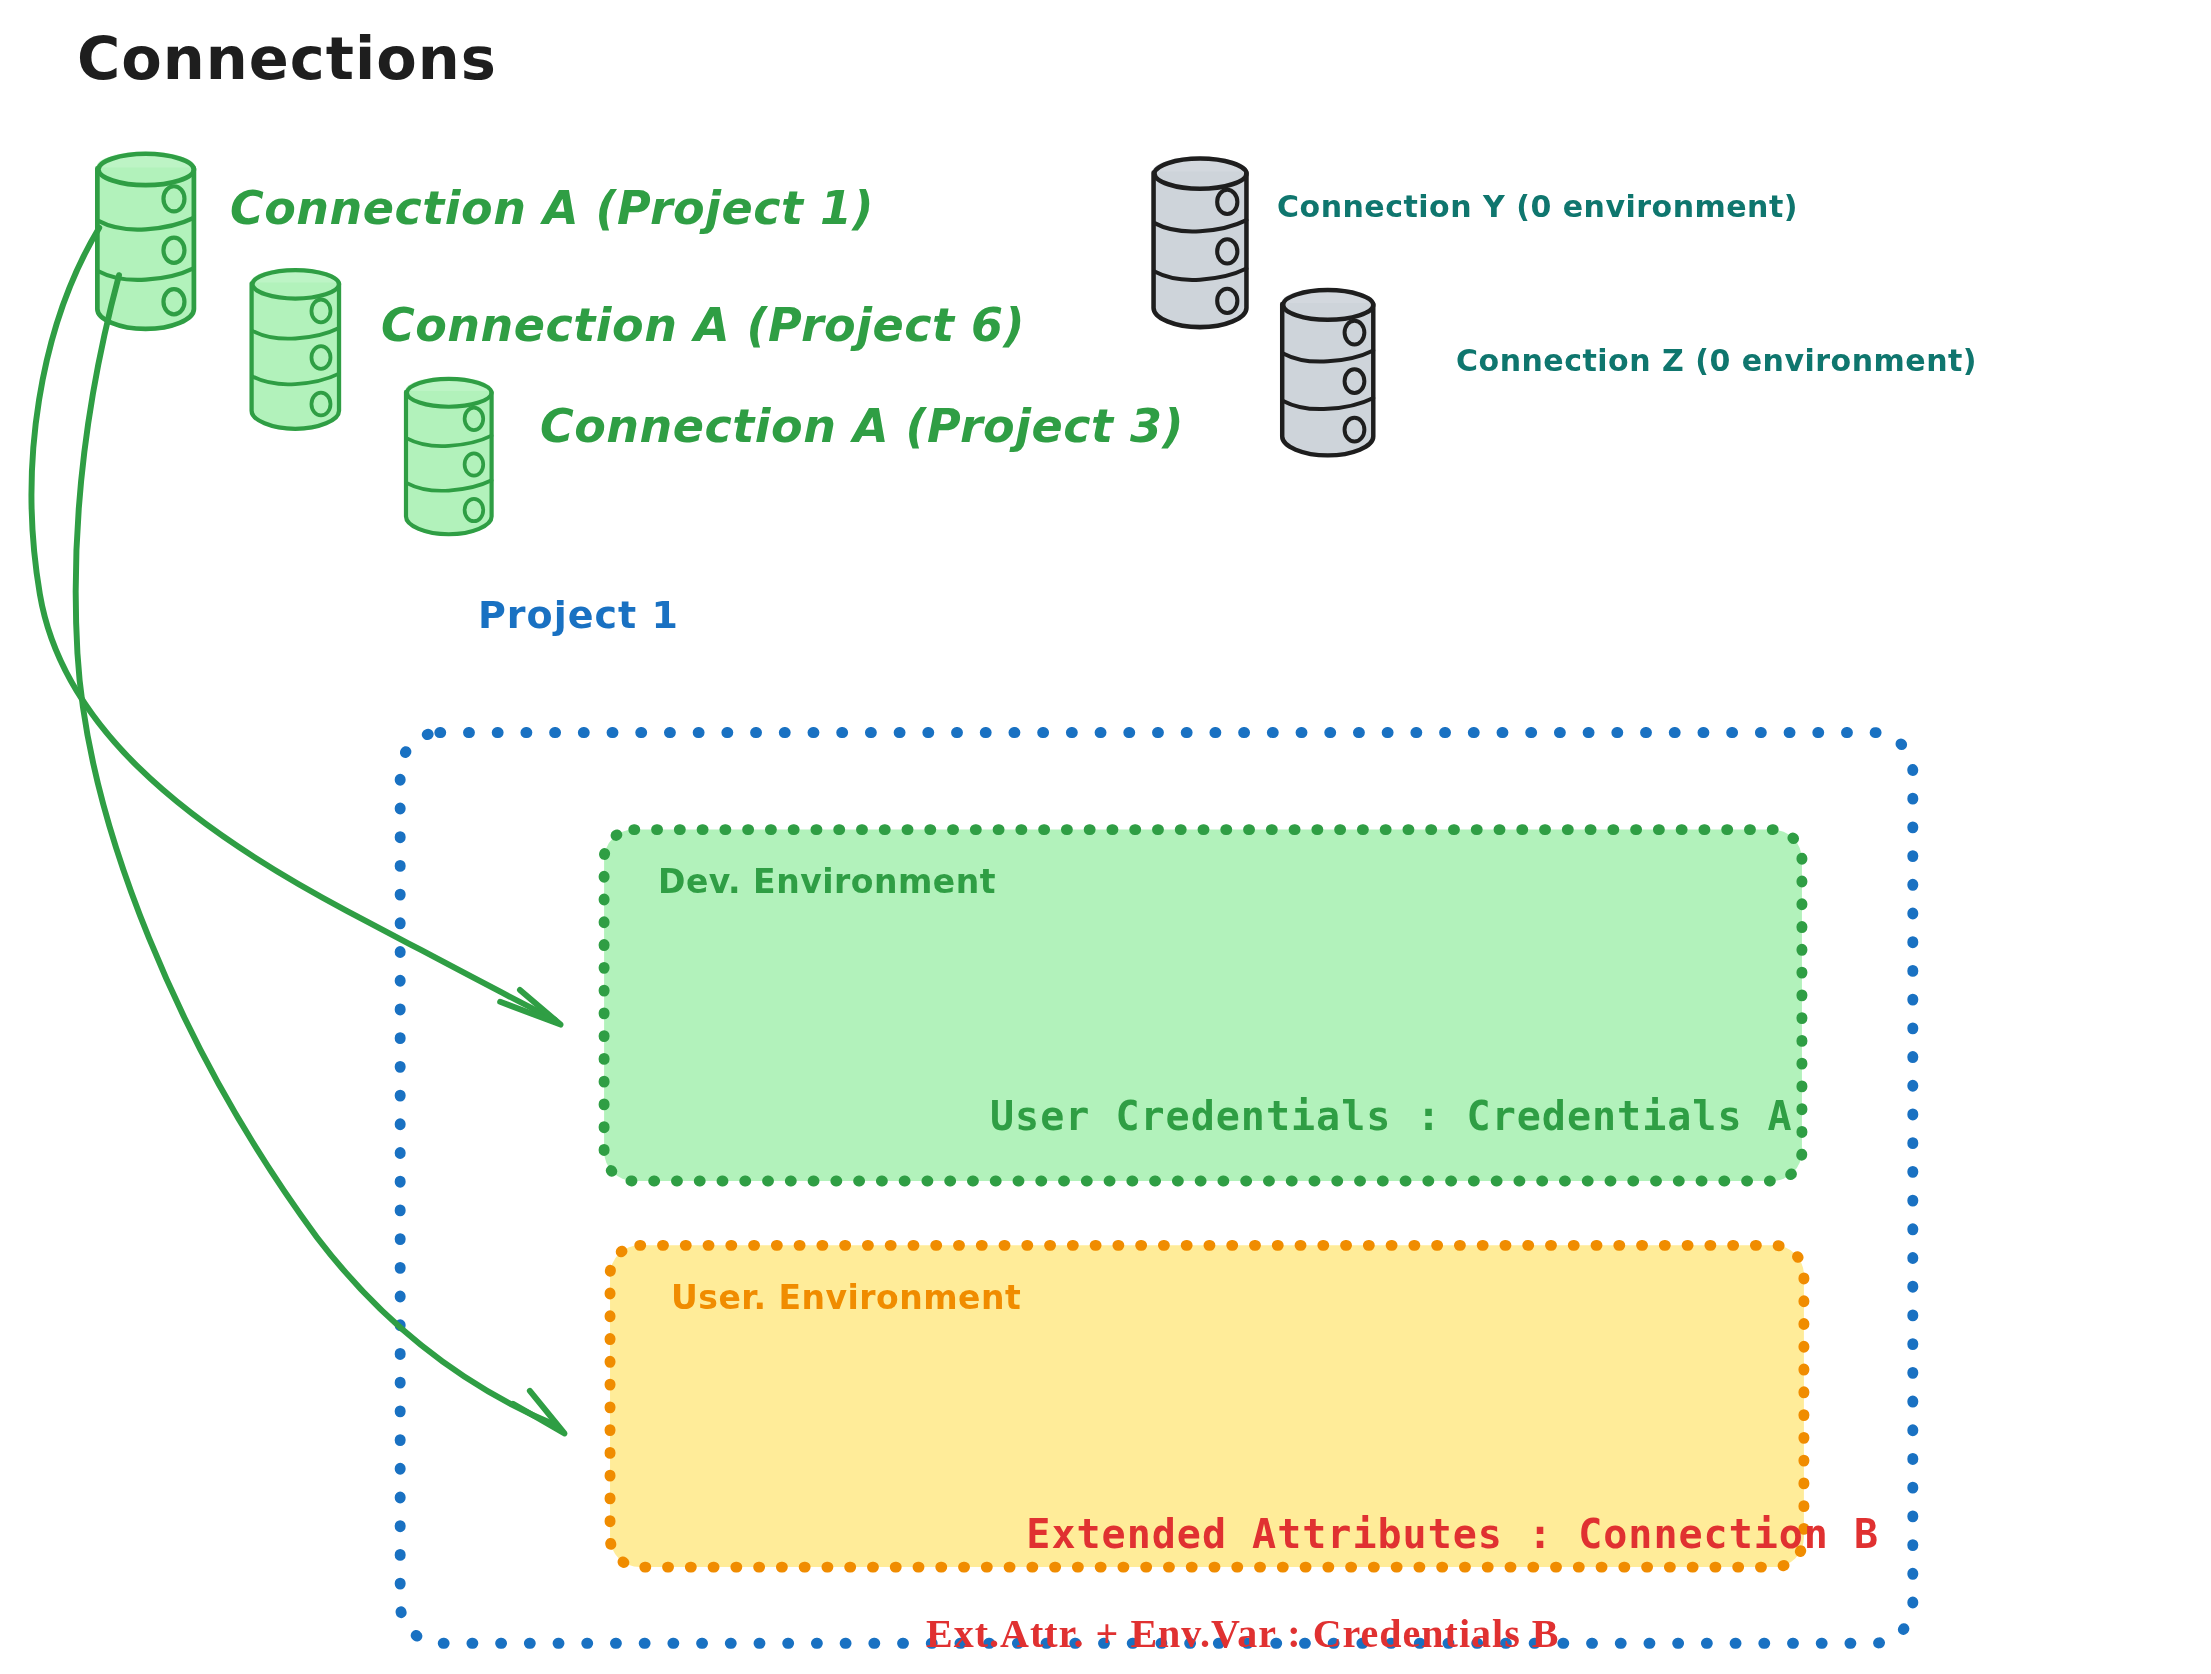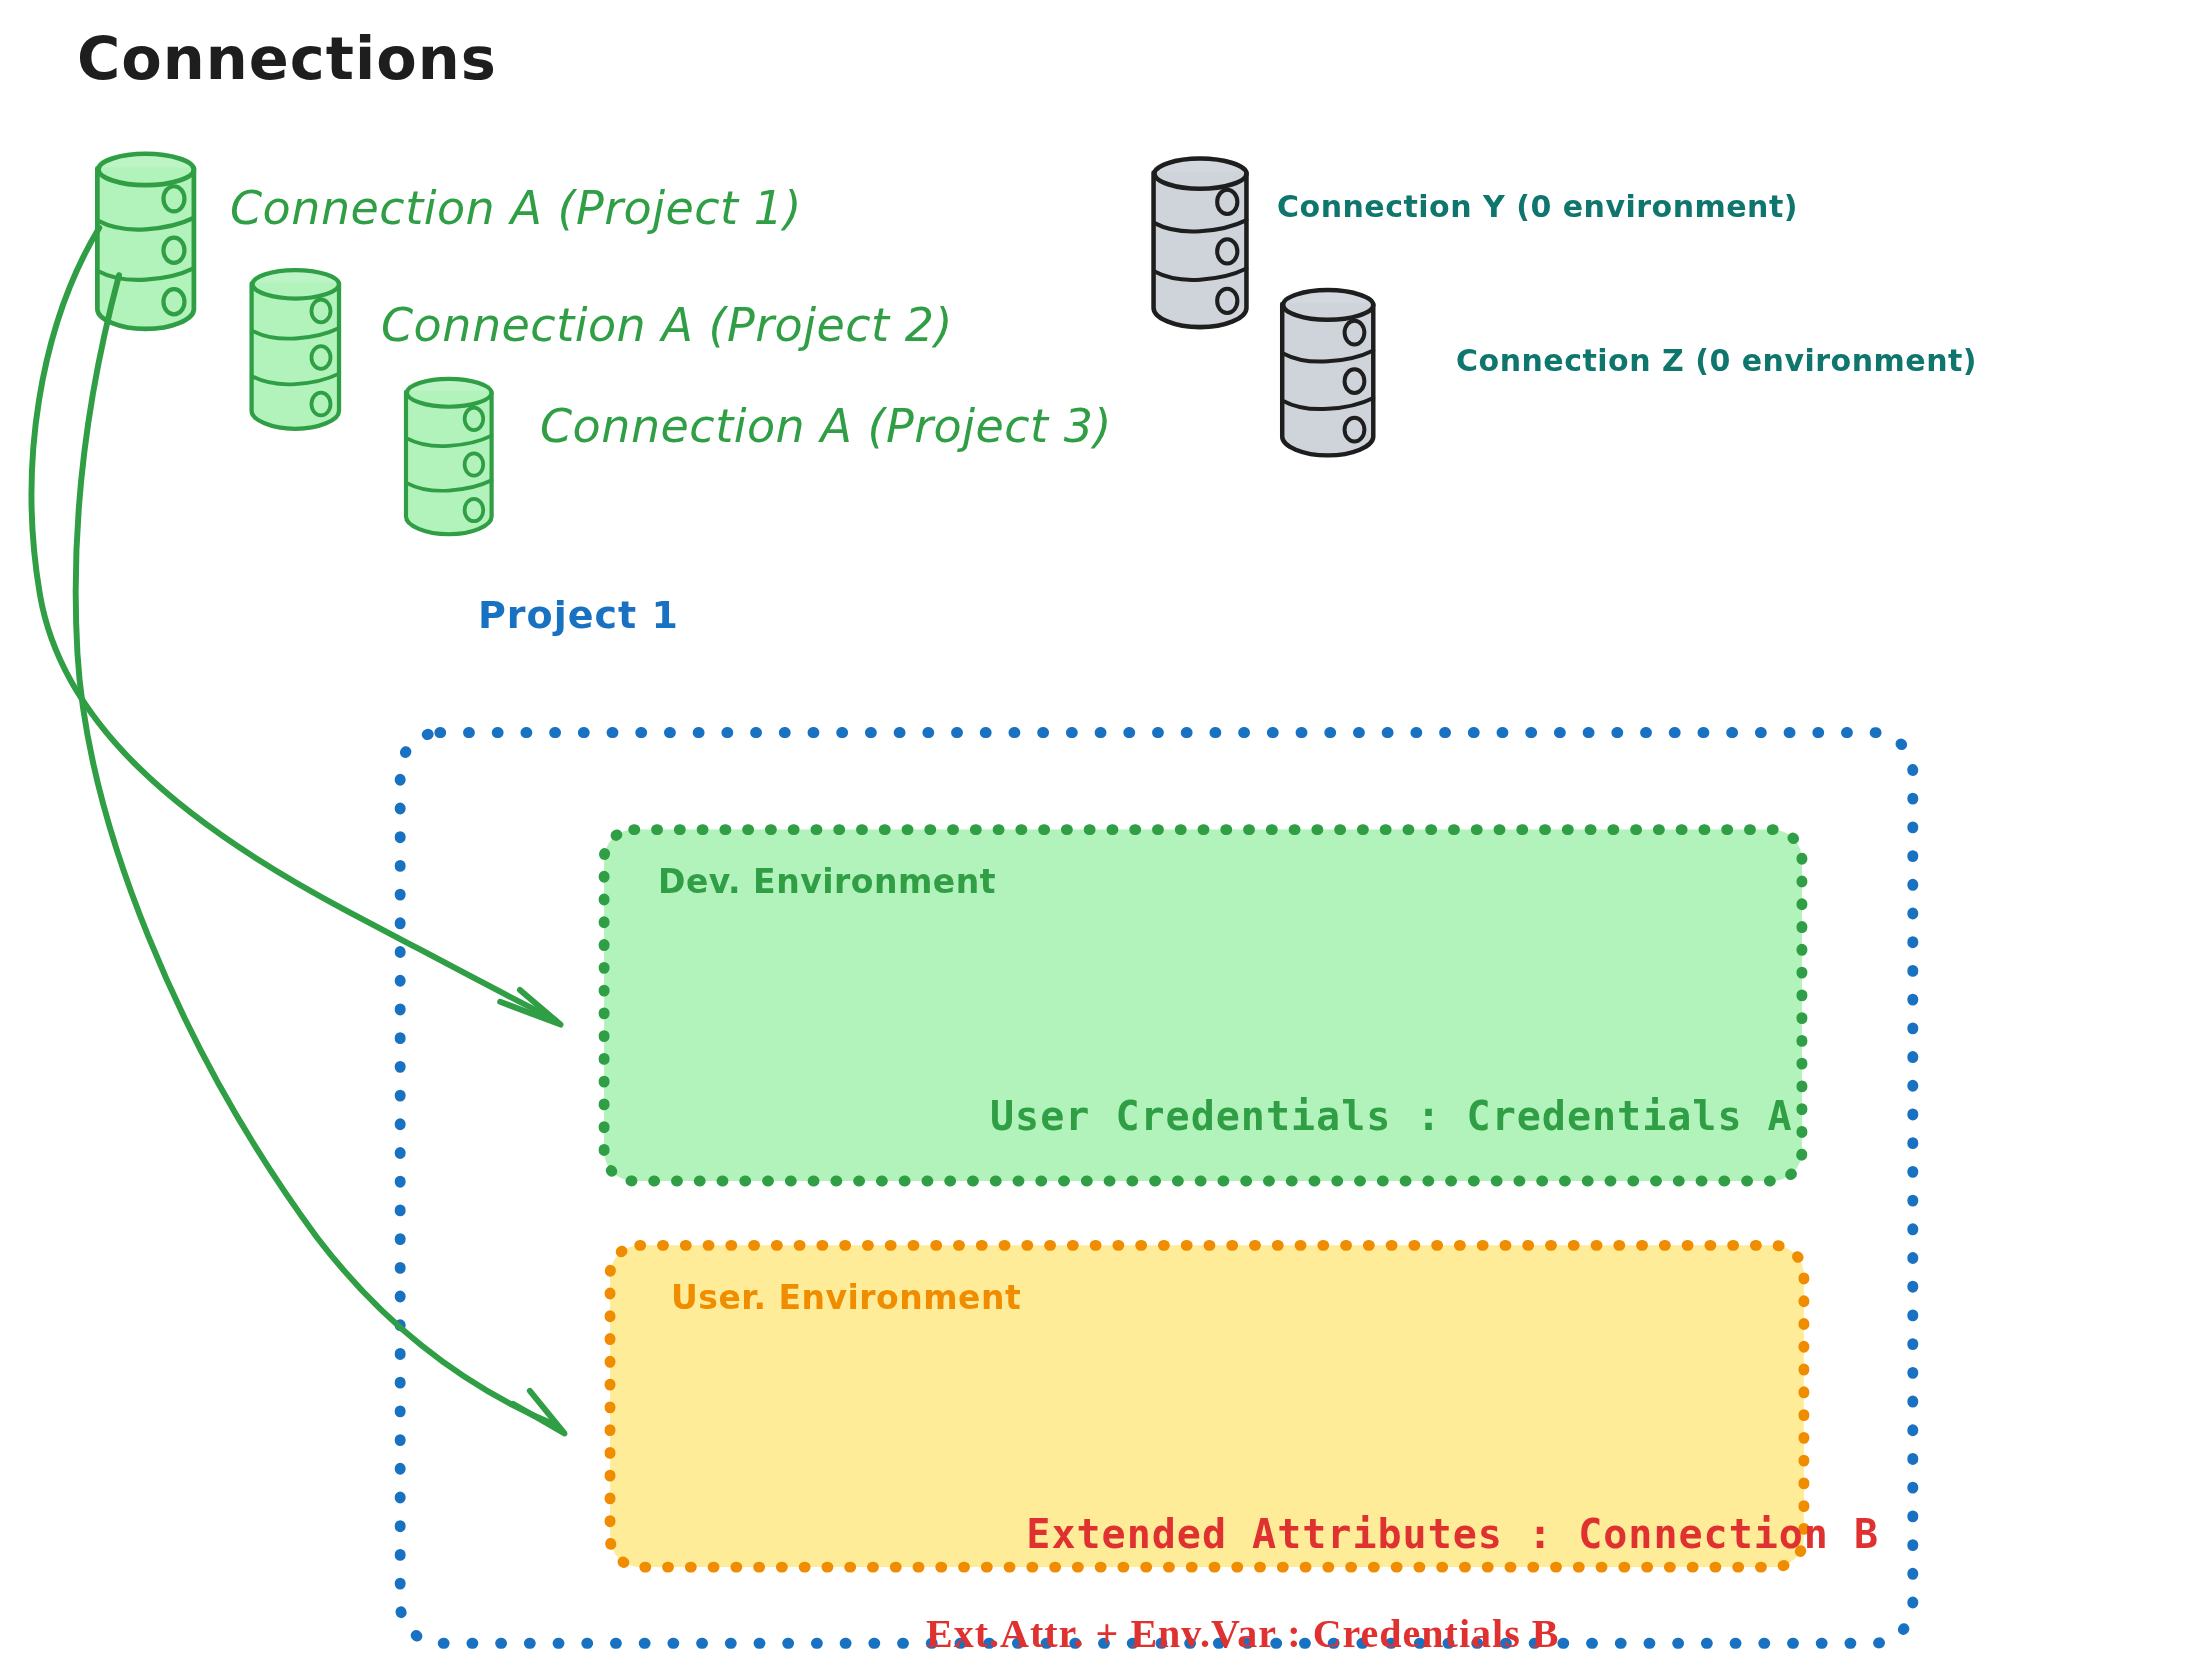--- a/index.html
+++ b/index.html
@@ -30,21 +30,21 @@
     white-space: pre;
     line-height: 1.25;
   }
   
   .hand {
     font-family: "DejaVu Sans", sans-serif;
     font-weight: 600;
   }
   .hand-italic {
     font-family: "DejaVu Sans", sans-serif;
-    font-weight: 400;
+    font-weight: 700;
     font-style: italic;
   }
   .mono {
     font-family: "DejaVu Sans Mono", monospace;
     font-weight: 700;
     margin-top: 16px;
   }
 
   .title-connections {
     left: 77px;
@@ -197,21 +197,21 @@
     <g>
       <path d="M120,278 C90,390 70,520 78,660 C88,830 180,1060 320,1250 C400,1355 490,1410 562,1440" fill="none" stroke="#2f9e44" stroke-width="6" stroke-linecap="round"></path>
       <path d="M518,1418 L570,1448 L535,1405" fill="none" stroke="#2f9e44" stroke-width="6" stroke-linecap="round" stroke-linejoin="round"></path>
     </g>
   </svg>
 
   <div class="txt hand title-connections">Connections</div>
 
   <div class="txt hand-italic conn-label label-a1">Connection A (Project 1)</div>
 
-  <div class="txt hand-italic conn-label label-a2">Connection A (Project 2)</div>
+  <div class="txt hand-italic conn-label label-a2">Connection A (Project 6)</div>
 
   <div class="txt hand-italic conn-label label-a3">Connection A (Project 3)</div>
 
   <div class="txt hand conn-label-dark label-y">Connection Y (0 environment)</div>
 
   <div class="txt hand conn-label-dark label-z">Connection Z (0 environment)</div>
 
   <div class="txt hand project-title">Project 1</div>
 
   <div class="txt hand env-title dev-title">Dev. Environment</div>

